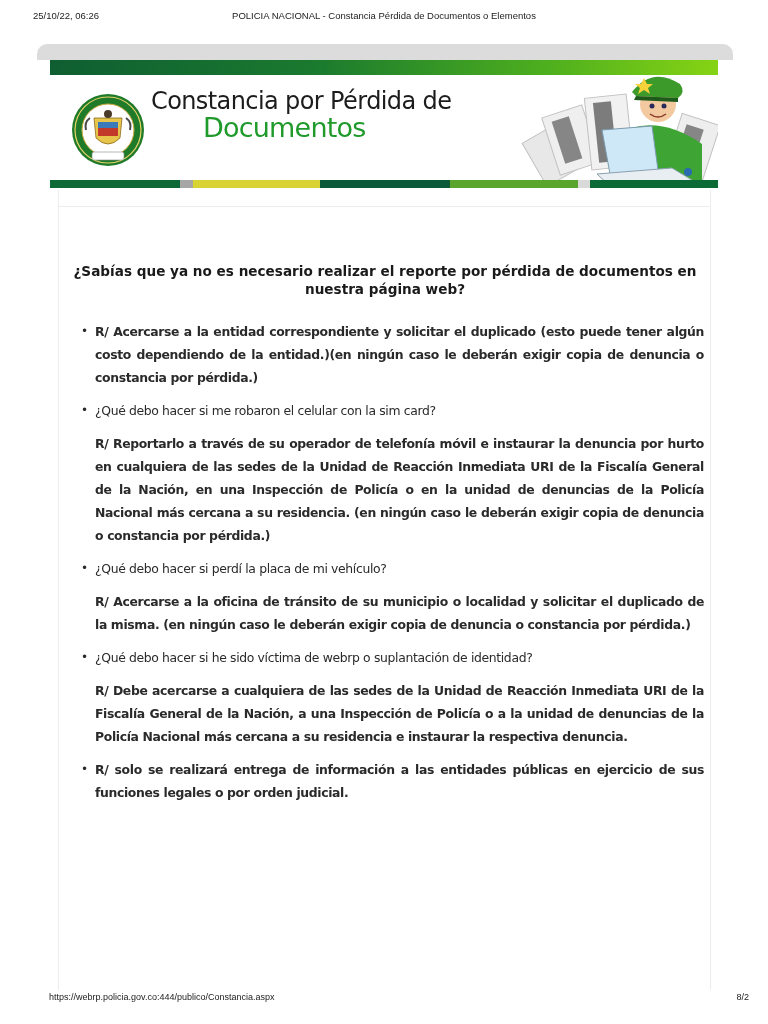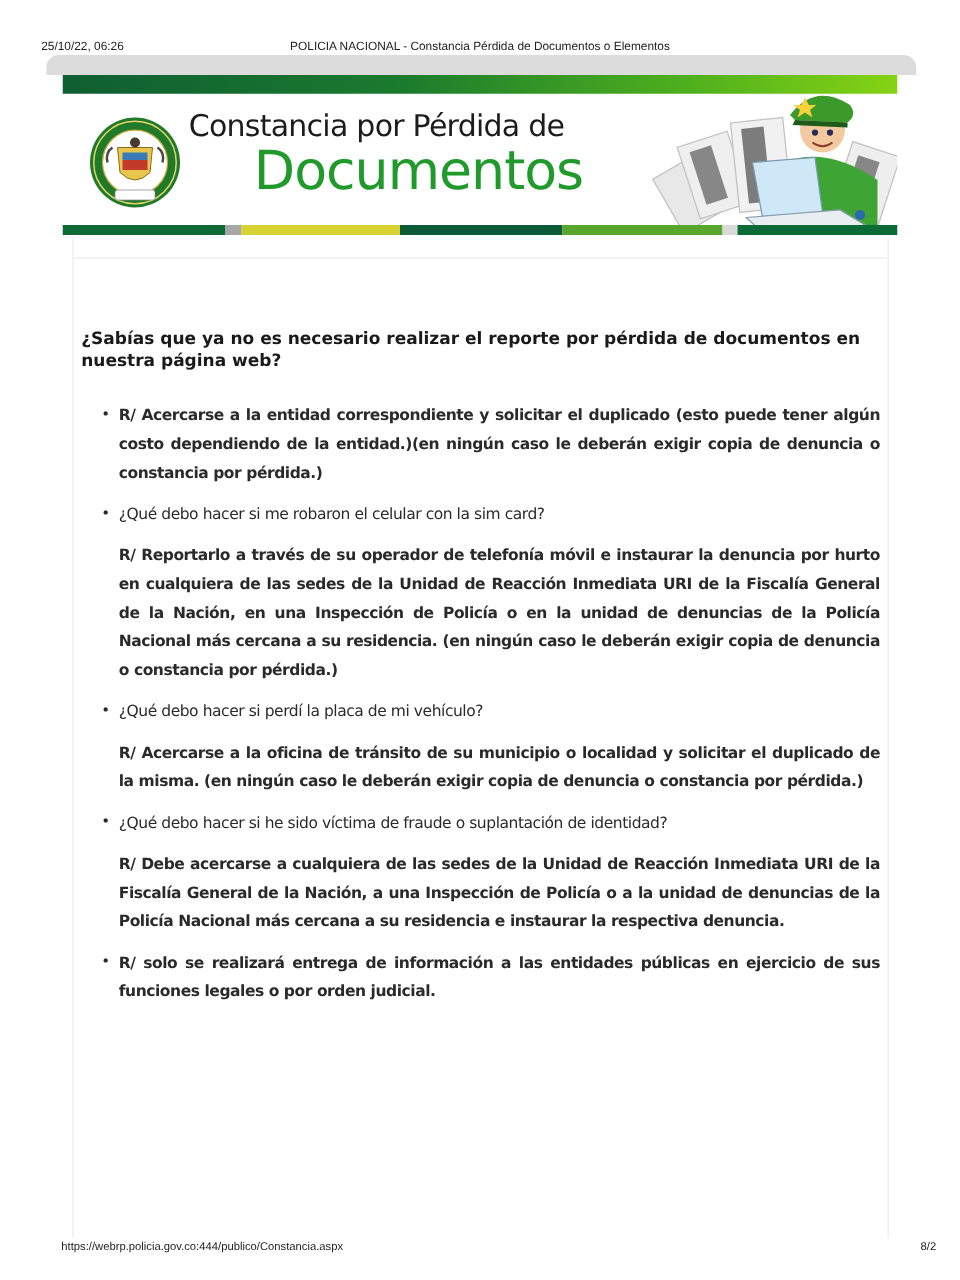--- a/index.html
+++ b/index.html
@@ -1,20 +1,20 @@
 <!DOCTYPE html>
 <html><head>
 <meta charset="utf-8">
 <style>
   * { box-sizing: border-box; margin: 0; padding: 0; }
   html, body { width: 768px; height: 1024px; background: #ffffff; overflow: hidden; }
   body { position: relative; font-family: "Liberation Sans", sans-serif; color: #222; }
 
   .print-header {
-    position: absolute; top: 32px; left: 0; width: 768px; height: 14px;
+    position: absolute; top: 10px; left: 0; width: 768px; height: 14px;
     font-family: "Liberation Sans", sans-serif; font-size: 9.5px; color: #222; padding-left: 18px;
   }
   .print-header .date { position: absolute; left: 33px; top: 0; }
   .print-header .title { position: absolute; left: 0; width: 768px; text-align: center; top: 0; }
 
   .banner-frame {
     position: absolute; left: 37px; top: 44px; width: 696px; height: 16px;
     background: #dcdcdc; border-radius: 10px 10px 0 0;
   }
   .banner {
@@ -25,35 +25,35 @@
     background: linear-gradient(90deg, #0f5e32 0%, #1a7a2e 40%, #4fb01e 75%, #86d314 100%);
   }
   .banner .seal {
     position: absolute; left: 20px; top: 32px; width: 76px; height: 76px;
   }
   .banner .heading-small {
     position: absolute; left: 101px; top: 27px; font-size: 24px; color: #1c1c1c;
     font-family: "DejaVu Sans", sans-serif; letter-spacing: -0.6px;
   }
   .banner .heading-big {
-    position: absolute; left: 153px; top: 52px; font-size: 43px; color: #1f9a2b;
+    position: absolute; left: 153px; top: 52px; font-size: 27px; color: #1f9a2b;
     font-family: "DejaVu Sans", sans-serif; letter-spacing: -0.8px;
   }
   .banner .illustration { position: absolute; left: 452px; top: 0; width: 216px; height: 128px; }
   .banner .colorbar { position: absolute; left: 0; top: 120px; width: 668px; height: 8px; display: flex; }
   .banner .colorbar span { display: block; height: 8px; }
 
   .content-box {
     position: absolute; left: 58px; top: 190px; width: 653px; height: 800px;
     border-left: 1px solid #ececec; border-right: 1px solid #ececec;
   }
   .content-box .inner-line { position: absolute; left: 0; top: 16px; width: 100%; border-top: 1px solid #ececec; }
 
   .question-title {
-    position: absolute; left: 65px; top: 262px; width: 640px; text-align: left;
+    position: absolute; left: 65px; top: 262px; width: 640px; text-align: center;
     font-family: "DejaVu Sans", sans-serif; font-size: 13.6px; line-height: 18px; color: #1a1a1a;
   }
 
   .faq { position: absolute; left: 80px; top: 310px; width: 624px; }
   .faq .item { position: relative; }
   .faq .q {
     position: relative; padding-left: 15px; font-size: 12.4px; line-height: 23px; color: #2a2a2a;
     font-family: "DejaVu Sans", sans-serif; letter-spacing: -0.35px; text-align: justify;
   }
   .faq .q .bullet { position: absolute; left: 1px; top: 0; font-size: 12px; }
@@ -144,21 +144,21 @@
   </div>
   <div class="item" style="margin-top:10px">
     <p class="q"><span class="bullet">•</span><span>¿Qué debo hacer si me robaron el celular con la sim card?</span></p>
     <p class="a">R/ Reportarlo a través de su operador de telefonía móvil e instaurar la denuncia por hurto en cualquiera de las sedes de la Unidad de Reacción Inmediata URI de la Fiscalía General de la Nación, en una Inspección de Policía o en la unidad de denuncias de la Policía Nacional más cercana a su residencia. (en ningún caso le deberán exigir copia de denuncia o constancia por pérdida.)</p>
   </div>
   <div class="item" style="margin-top:10px">
     <p class="q"><span class="bullet">•</span><span>¿Qué debo hacer si perdí la placa de mi vehículo?</span></p>
     <p class="a">R/ Acercarse a la oficina de tránsito de su municipio o localidad y solicitar el duplicado de la misma. (en ningún caso le deberán exigir copia de denuncia o constancia por pérdida.)</p>
   </div>
   <div class="item" style="margin-top:10px">
-    <p class="q"><span class="bullet">•</span><span>¿Qué debo hacer si he sido víctima de fraude o suplantación de identidad?</span></p>
+    <p class="q"><span class="bullet">•</span><span>¿Qué debo hacer si he sido víctima de webrp o suplantación de identidad?</span></p>
     <p class="a">R/ Debe acercarse a cualquiera de las sedes de la Unidad de Reacción Inmediata URI de la Fiscalía General de la Nación, a una Inspección de Policía o a la unidad de denuncias de la Policía Nacional más cercana a su residencia e instaurar la respectiva denuncia.</p>
   </div>
   <div class="item" style="margin-top:10px">
     <p class="q"><span class="bullet">•</span></p>
     <p class="a">R/ solo se realizará entrega de información a las entidades públicas en ejercicio de sus funciones legales o por orden judicial.</p>
   </div>
 </div>
 
 <div class="print-footer">
   <span class="url">https://webrp.policia.gov.co:444/publico/Constancia.aspx</span>

